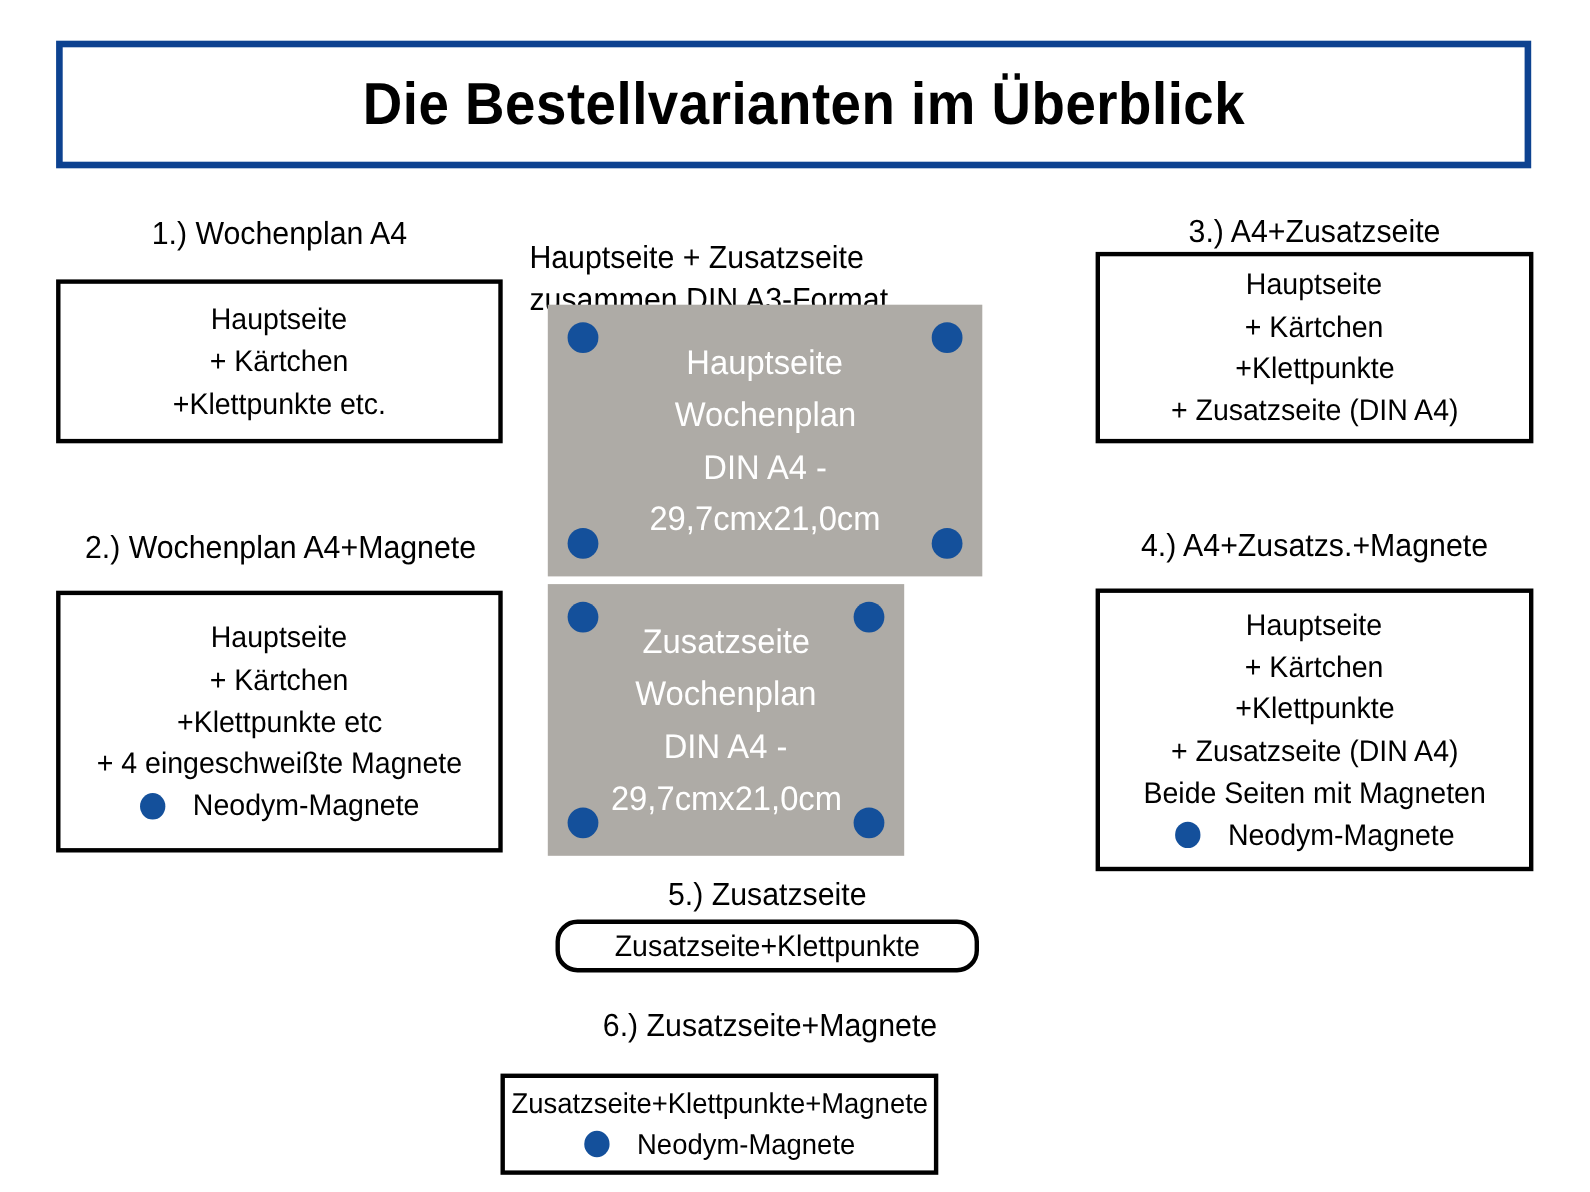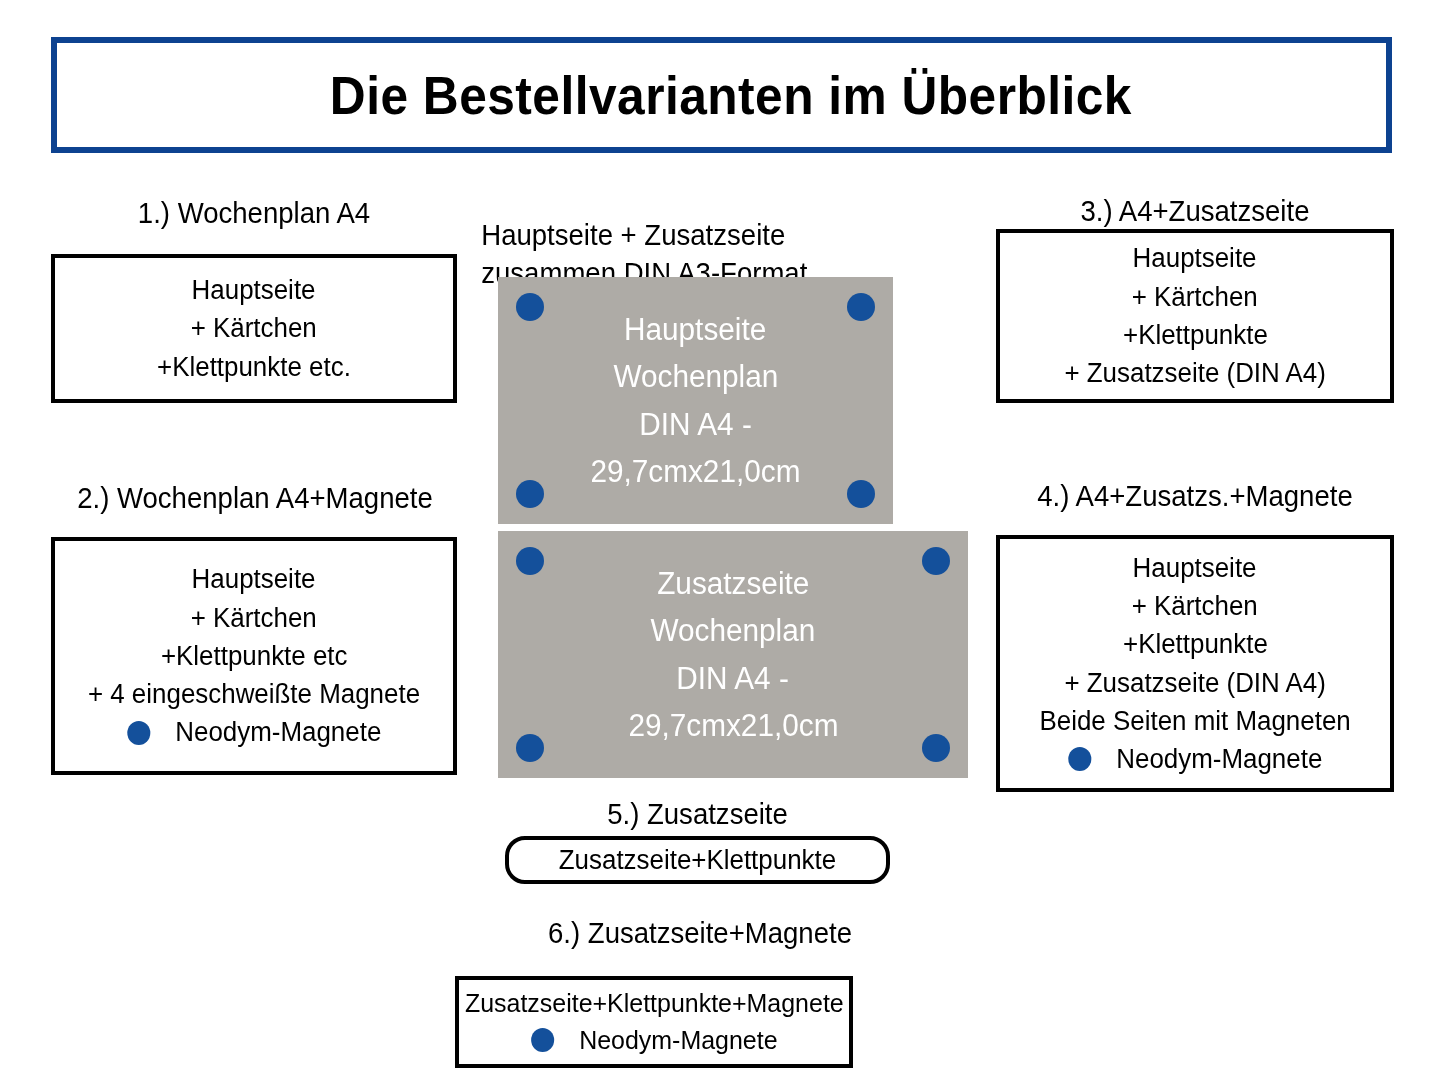--- a/index.html
+++ b/index.html
@@ -138,21 +138,21 @@
   #heading-2 { left: 20px;  top: 481px; width: 470px; }
   #box-2     { left: 51px;  top: 537px; width: 406px; height: 238px; }
 
   #heading-3 { left: 996px; top: 194px; width: 398px; }
   #box-3     { left: 996px; top: 229px; width: 398px; height: 174px; }
 
   #heading-4 { left: 985px; top: 479px; width: 420px; }
   #box-4     { left: 996px; top: 535px; width: 398px; height: 257px; }
 
   #card-main { left: 498px; top: 277px; width: 395px; height: 247px; }
-  #card-add  { left: 498px; top: 531px; width: 470px; height: 247px; }
+  #card-add  { left: 498px; top: 531px; width: 324px; height: 247px; }
 
   #heading-5 { left: 505px; top: 797px; width: 385px; }
   #box-5     { left: 505px; top: 836px; width: 385px; height: 48px; border-radius: 20px; }
 
   #heading-6 { left: 450px; top: 916px; width: 500px; }
   #box-6     { left: 455px; top: 976px; width: 398px; height: 92px; }
   #box-6 .line { font-size: 26px; }
 </style>
 </head>
 <body>

